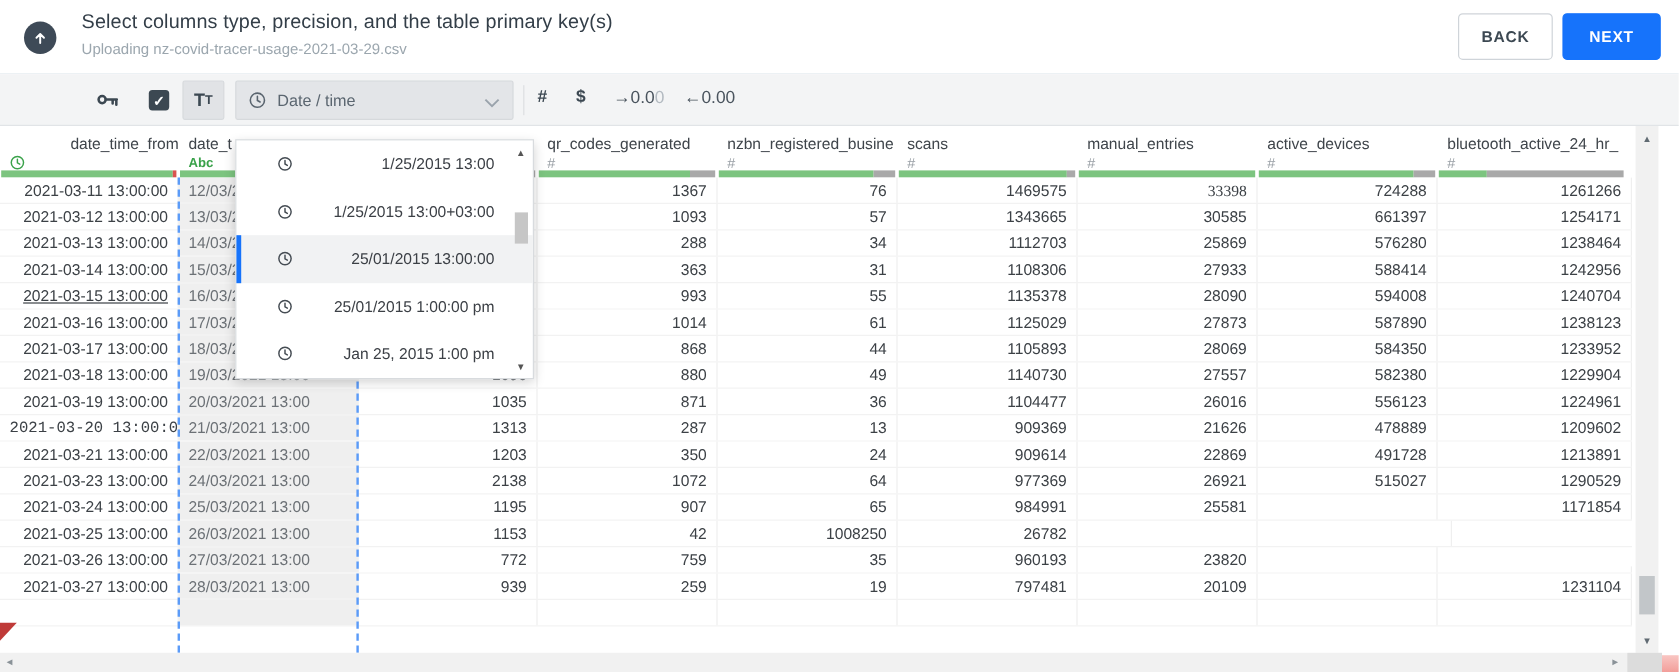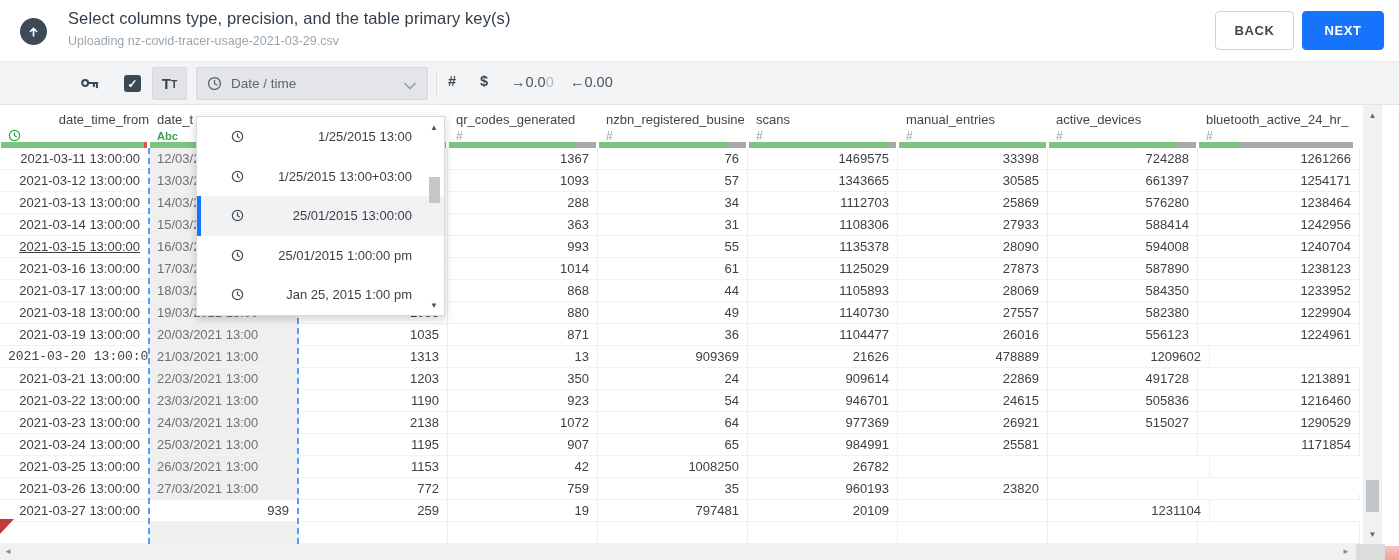--- a/index.html
+++ b/index.html
@@ -201,21 +201,21 @@
         </div>
       </div>
     <div id="tbody">
         <div class="trow">
           <div class="cell num" style="width: 149px;">2021-03-11 13:00:00</div>
           <div class="cell sel" style="width: 150px;">12/03/2021 13:00</div>
           <div class="cell num" style="width: 149px;"></div>
           <div class="cell num" style="width: 150px;">1367</div>
           <div class="cell num" style="width: 150px;">76</div>
           <div class="cell num" style="width: 150px;">1469575</div>
-          <div class="cell num" style="width: 150px;">33398</div>
+          <div class="cell num" style="width: 150px; font-family: Liberation Serif, serif;">33398</div>
           <div class="cell num" style="width: 150px;">724288</div>
           <div class="cell num" style="width: 162px;">1261266</div>
         </div>
         <div class="trow">
           <div class="cell num" style="width: 149px;">2021-03-12 13:00:00</div>
           <div class="cell sel" style="width: 150px;">13/03/2021 13:00</div>
           <div class="cell num" style="width: 149px;"></div>
           <div class="cell num" style="width: 150px;">1093</div>
           <div class="cell num" style="width: 150px;">57</div>
           <div class="cell num" style="width: 150px;">1343665</div>
@@ -297,49 +297,39 @@
           <div class="cell num" style="width: 150px;">36</div>
           <div class="cell num" style="width: 150px;">1104477</div>
           <div class="cell num" style="width: 150px;">26016</div>
           <div class="cell num" style="width: 150px;">556123</div>
           <div class="cell num" style="width: 162px;">1224961</div>
         </div>
         <div class="trow">
           <div class="cell num" style="width: 149px; font-family: Liberation Mono, monospace;">2021-03-20 13:00:00</div>
           <div class="cell sel" style="width: 150px;">21/03/2021 13:00</div>
           <div class="cell num" style="width: 149px;">1313</div>
+          <div class="cell num" style="width: 150px;">287</div>
           <div class="cell num" style="width: 150px;">13</div>
           <div class="cell num" style="width: 150px;">909369</div>
           <div class="cell num" style="width: 150px;">21626</div>
           <div class="cell num" style="width: 150px;">478889</div>
           <div class="cell num" style="width: 162px;">1209602</div>
         </div>
         <div class="trow">
           <div class="cell num" style="width: 149px;">2021-03-21 13:00:00</div>
           <div class="cell sel" style="width: 150px;">22/03/2021 13:00</div>
           <div class="cell num" style="width: 149px;">1203</div>
           <div class="cell num" style="width: 150px;">350</div>
           <div class="cell num" style="width: 150px;">24</div>
           <div class="cell num" style="width: 150px;">909614</div>
           <div class="cell num" style="width: 150px;">22869</div>
           <div class="cell num" style="width: 150px;">491728</div>
           <div class="cell num" style="width: 162px;">1213891</div>
         </div>
         <div class="trow">
-          <div class="cell num" style="width: 149px;">2021-03-22 13:00:00</div>
-          <div class="cell sel" style="width: 150px;">23/03/2021 13:00</div>
-          <div class="cell num" style="width: 149px;">1190</div>
-          <div class="cell num" style="width: 150px;">923</div>
-          <div class="cell num" style="width: 150px;">54</div>
-          <div class="cell num" style="width: 150px;">946701</div>
-          <div class="cell num" style="width: 150px;">24615</div>
-          <div class="cell num" style="width: 150px;">505836</div>
-          <div class="cell num" style="width: 162px;">1216460</div>
-        </div>
-        <div class="trow">
           <div class="cell num" style="width: 149px;">2021-03-23 13:00:00</div>
           <div class="cell sel" style="width: 150px;">24/03/2021 13:00</div>
           <div class="cell num" style="width: 149px;">2138</div>
           <div class="cell num" style="width: 150px;">1072</div>
           <div class="cell num" style="width: 150px;">64</div>
           <div class="cell num" style="width: 150px;">977369</div>
           <div class="cell num" style="width: 150px;">26921</div>
           <div class="cell num" style="width: 150px;">515027</div>
           <div class="cell num" style="width: 162px;">1290529</div>
         </div>
@@ -370,20 +360,21 @@
           <div class="cell num" style="width: 149px;">772</div>
           <div class="cell num" style="width: 150px;">759</div>
           <div class="cell num" style="width: 150px;">35</div>
           <div class="cell num" style="width: 150px;">960193</div>
           <div class="cell num" style="width: 150px;">23820</div>
           <div class="cell num" style="width: 150px;"></div>
           <div class="cell num" style="width: 162px; margin-top: 16px;">1210573</div>
         </div>
         <div class="trow">
           <div class="cell num" style="width: 149px;">2021-03-27 13:00:00</div>
+          <div class="cell sel" style="width: 150px;">28/03/2021 13:00</div>
           <div class="cell num" style="width: 149px;">939</div>
           <div class="cell num" style="width: 150px;">259</div>
           <div class="cell num" style="width: 150px;">19</div>
           <div class="cell num" style="width: 150px;">797481</div>
           <div class="cell num" style="width: 150px;">20109</div>
           <div class="cell num" style="width: 150px;"></div>
           <div class="cell num" style="width: 162px;">1231104</div>
         </div>
         <div class="trow">
           <div class="cell num" style="width: 149px;"></div>

